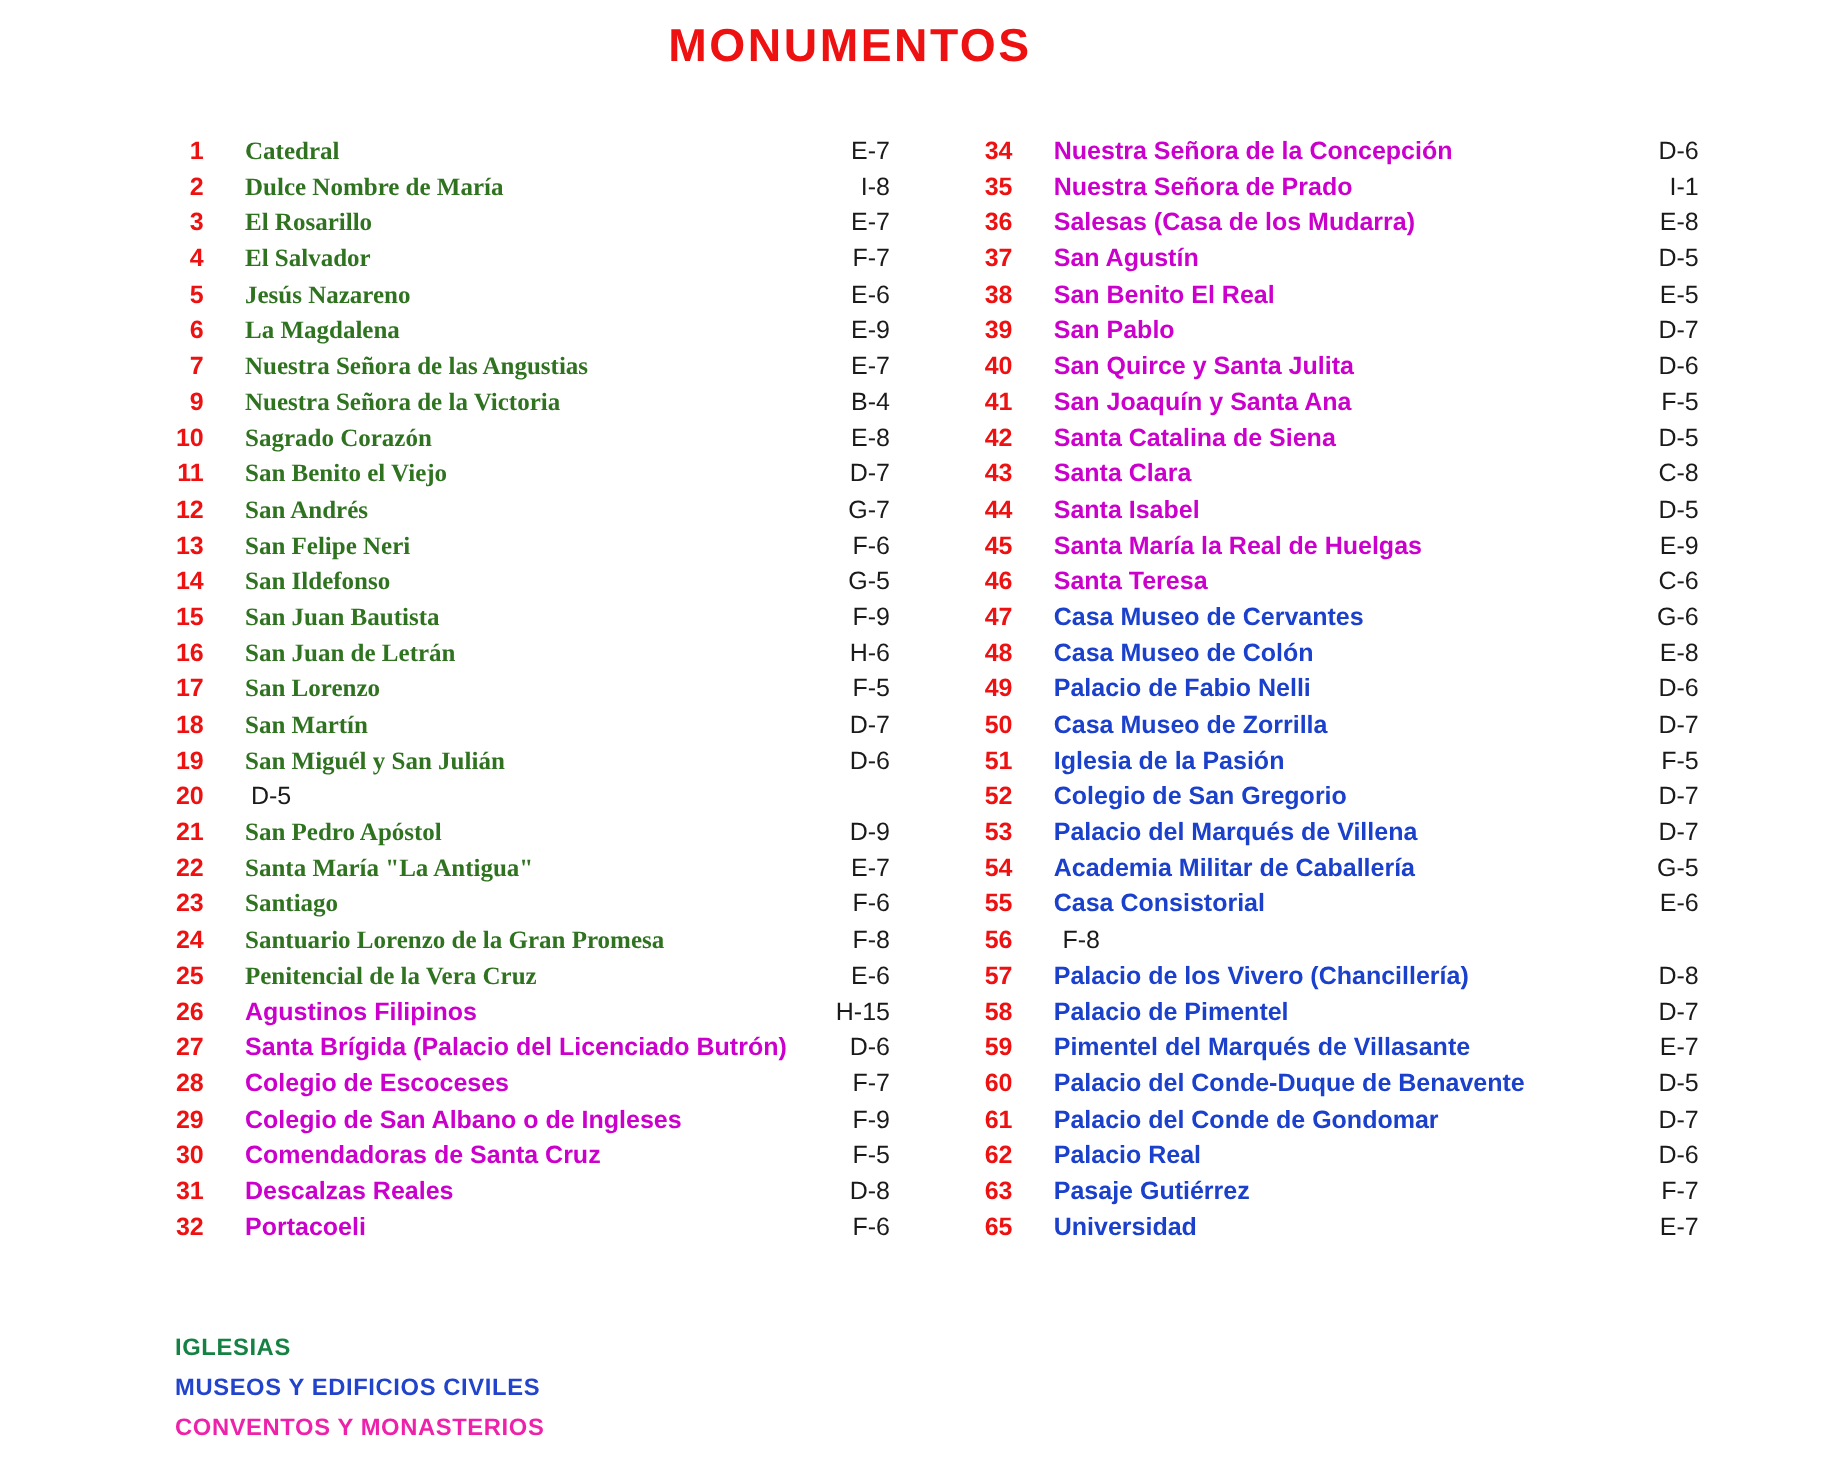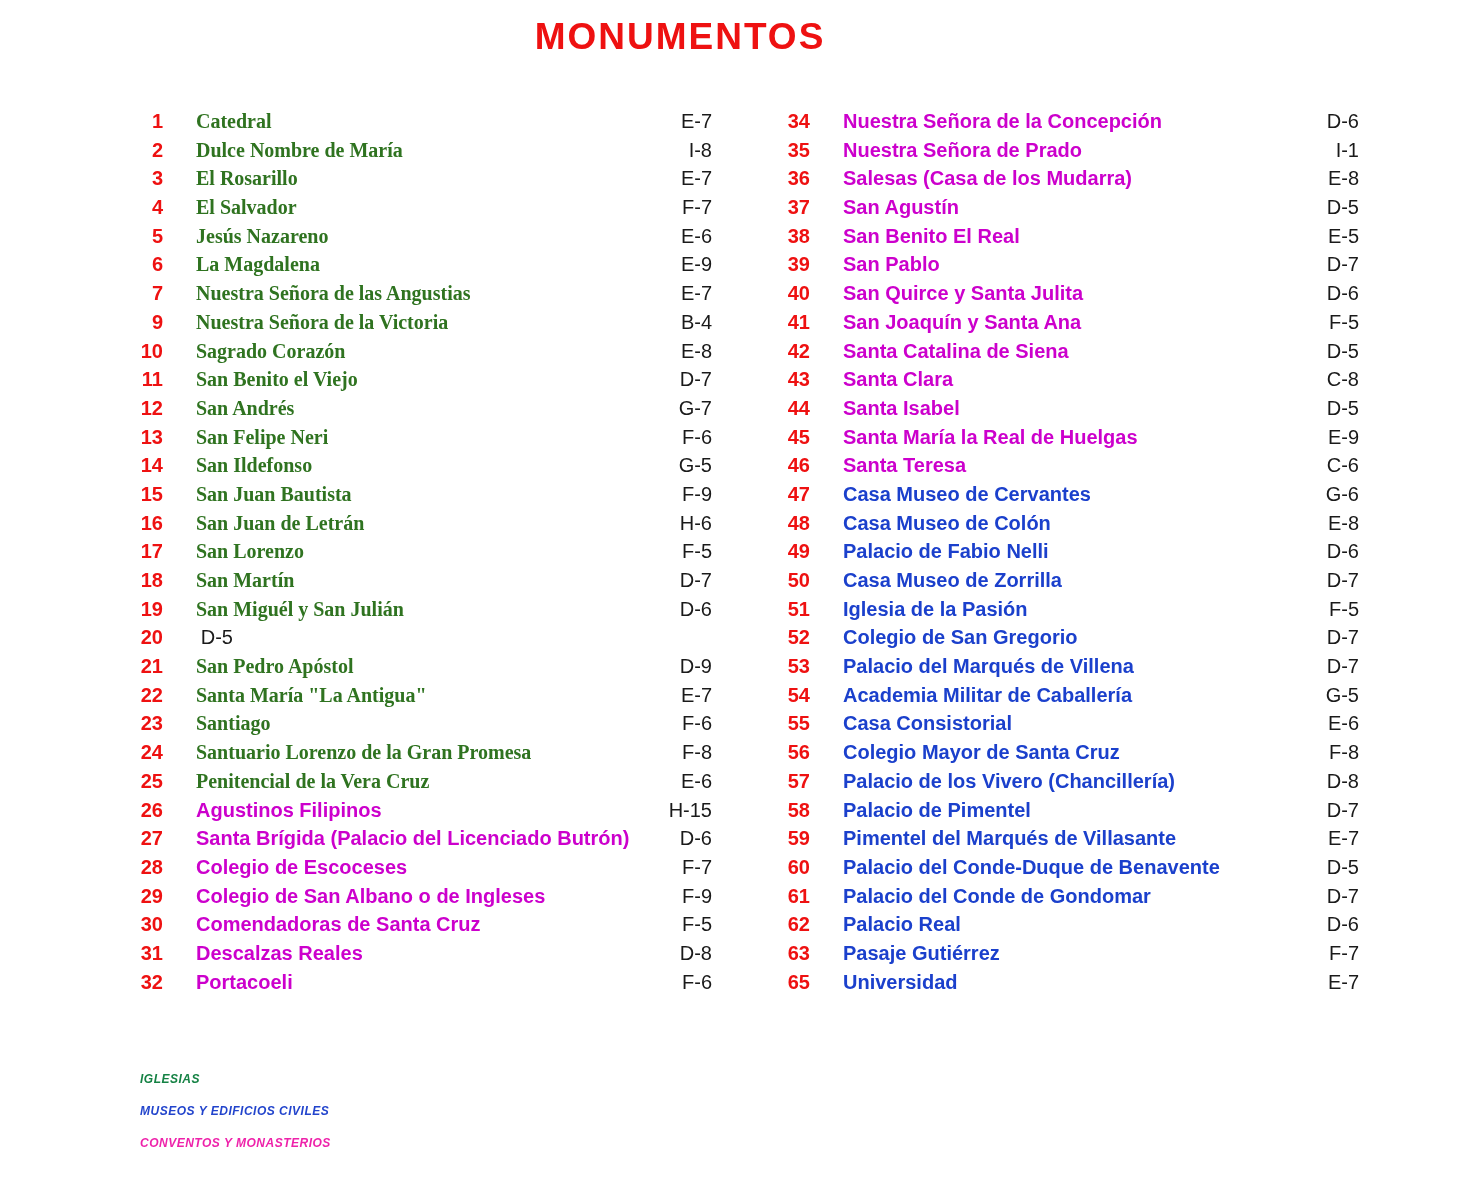--- a/index.html
+++ b/index.html
@@ -63,26 +63,25 @@
     flex: 0 0 auto;
   }
   .cat-iglesias  { color: var(--iglesias,  #2f7320); font-family: Liberation Serif, serif; }
   .cat-conventos { color: var(--conventos, #cc00cc); }
   .cat-museos    { color: var(--museos,    #1b40cc); }
   .legend {
     margin-left: 140px;
     margin-top: 64px;
   }
   .legend-item {
-    font-size: 12px;
+    font-size: 19px;
     font-weight: 700;
     letter-spacing: 0.5px;
     line-height: 32px;
     white-space: nowrap;
-    font-style: italic;
   }
   .legend-cat-iglesias  { color: var(--legend-iglesias,  #158244); }
   .legend-cat-conventos { color: var(--legend-conventos, #ee22aa); }
   .legend-cat-museos    { color: var(--legend-museos,    #2244cc); }
 </style>
 </head>
 <body>
 
 <div class="page">
   <h1 class="title">MONUMENTOS</h1>
@@ -349,21 +348,20 @@
           <span class="name cat-museos">Academia Militar de Caballería</span>
           <span class="coord">G-5</span>
         </div>
         <div class="row">
           <span class="num">55</span>
           <span class="name cat-museos">Casa Consistorial</span>
           <span class="coord">E-6</span>
         </div>
         <div class="row">
           <span class="num">56</span>
-          <span class="name cat-museos">Colegio Mayor de Santa Cruz</span>
           <span class="coord">F-8</span>
         </div>
         <div class="row">
           <span class="num">57</span>
           <span class="name cat-museos">Palacio de los Vivero (Chancillería)</span>
           <span class="coord">D-8</span>
         </div>
         <div class="row">
           <span class="num">58</span>
           <span class="name cat-museos">Palacio de Pimentel</span>

